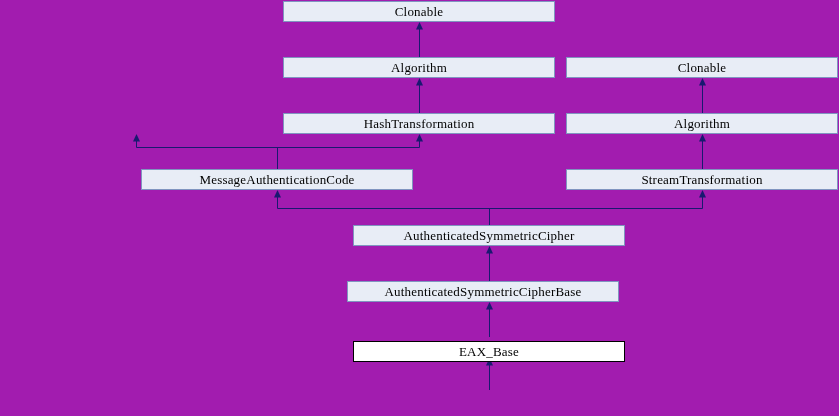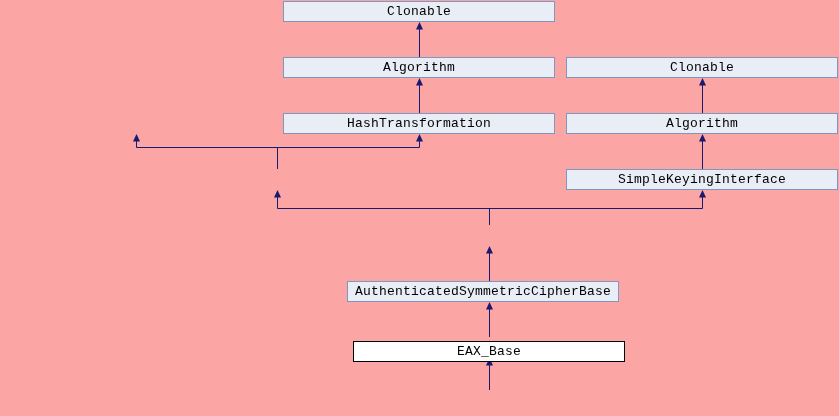--- a/index.html
+++ b/index.html
@@ -1,20 +1,20 @@
 <!DOCTYPE html>
 <html><head>
 <meta charset="utf-8">
 <style>
   html,body{margin:0;padding:0;background:#ffffff;}
   #canvas{
     position:relative;
     width:839px;height:416px;
-    background:#fca5a5;
-    font-family:Liberation Mono, monospace;
+    background:#a21caf;
+    font-family:Liberation Serif, serif;
     overflow:hidden;
     text-align:right;
   }
   #edges{position:absolute;left:0;top:0;width:839px;height:416px;}
   .node{
     position:absolute;
     box-sizing:border-box;
     width:272px;height:21px;
     background:#e8edf6;
     border:1px solid #8095c0;
@@ -78,22 +78,24 @@
 
   <div class="node" style="left:283px;top:57px">Algorithm</div>
 
   <div class="node" style="left:566px;top:57px">Clonable</div>
 
 
   <div class="node" style="left:283px;top:113px">HashTransformation</div>
 
   <div class="node" style="left:566px;top:113px">Algorithm</div>
 
+  <div class="node" style="left:141px;top:169px">MessageAuthenticationCode</div>
 
-  <div class="node" style="left:566px;top:169px">SimpleKeyingInterface</div>
+  <div class="node" style="left:566px;top:169px">StreamTransformation</div>
 
+  <div class="node" style="left:353px;top:225px">AuthenticatedSymmetricCipher</div>
 
   <div class="node" style="left:347px;top:281px">AuthenticatedSymmetricCipherBase</div>
 
   <div class="node current" style="left:353px;top:341px">EAX_Base</div>
 
 
 </div>
 
 </body></html>

